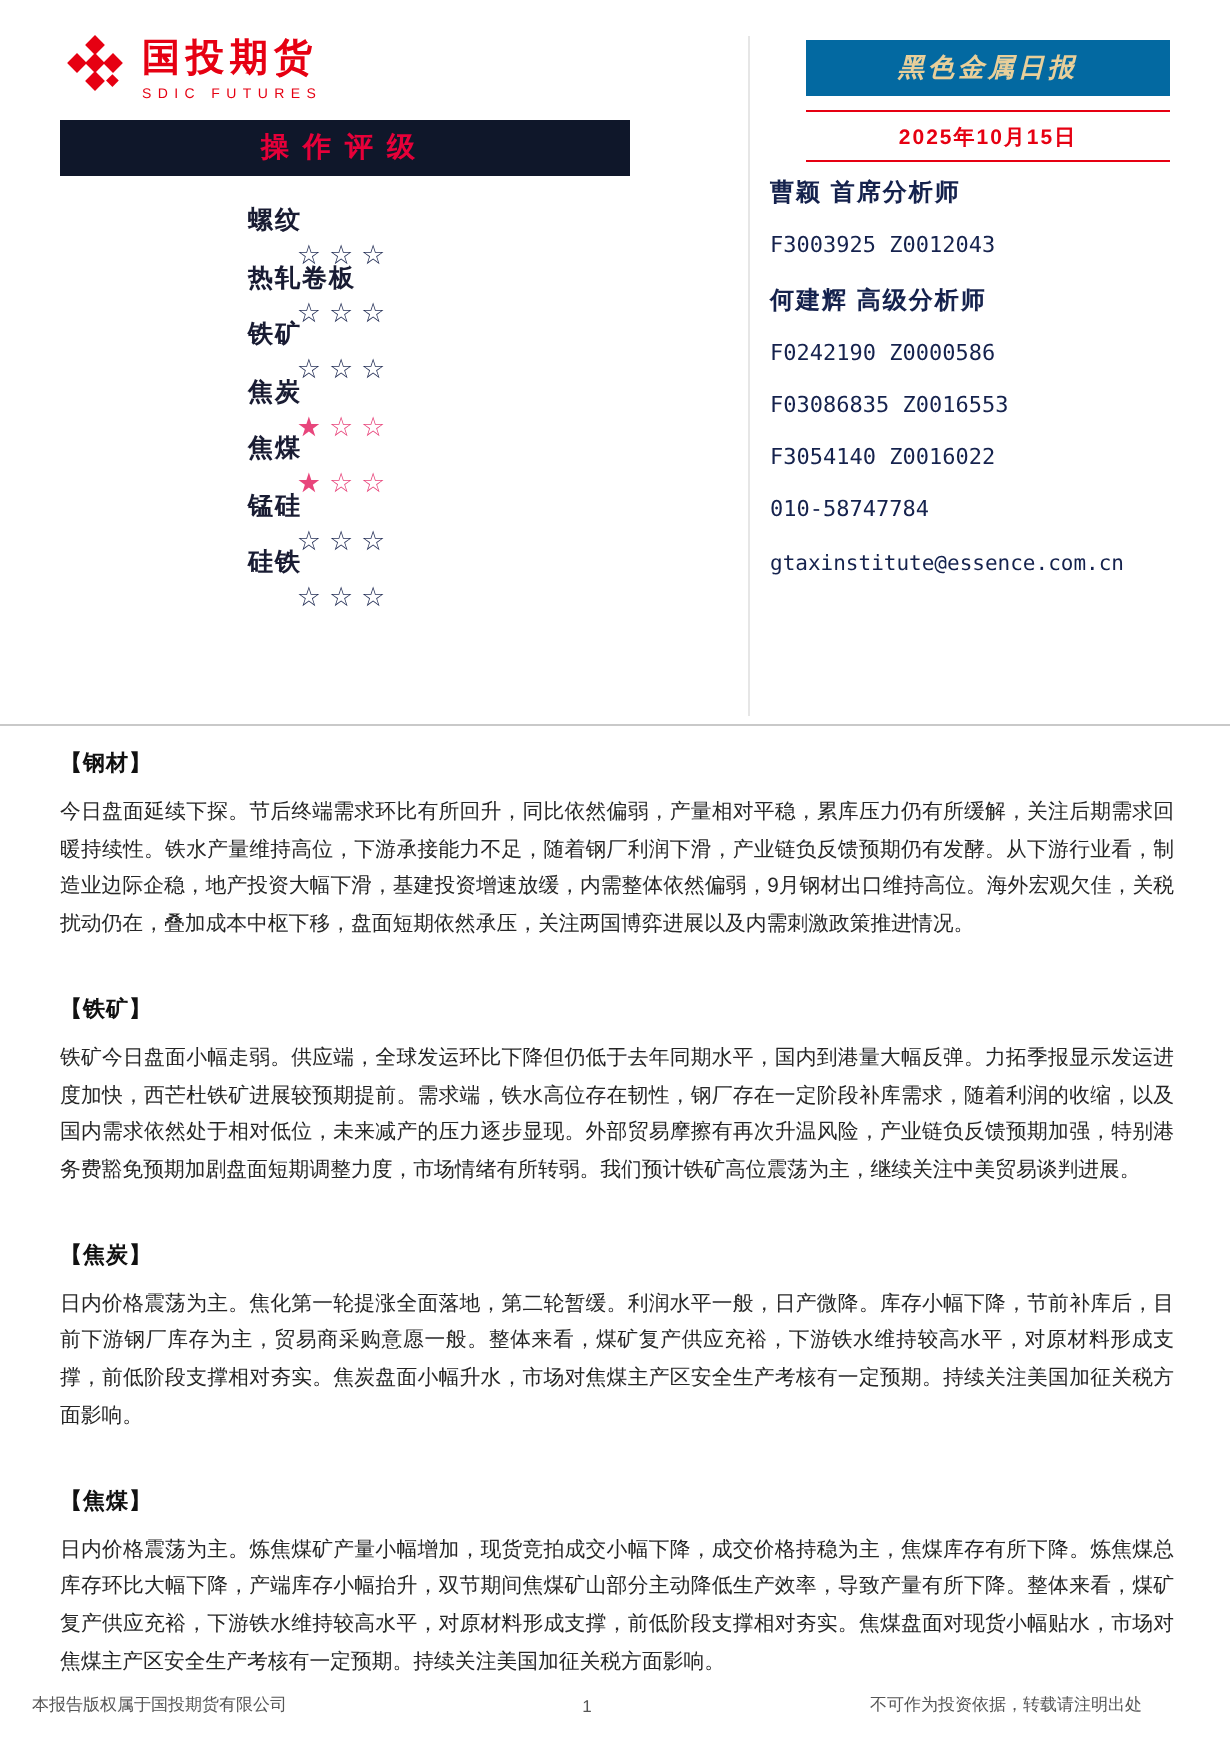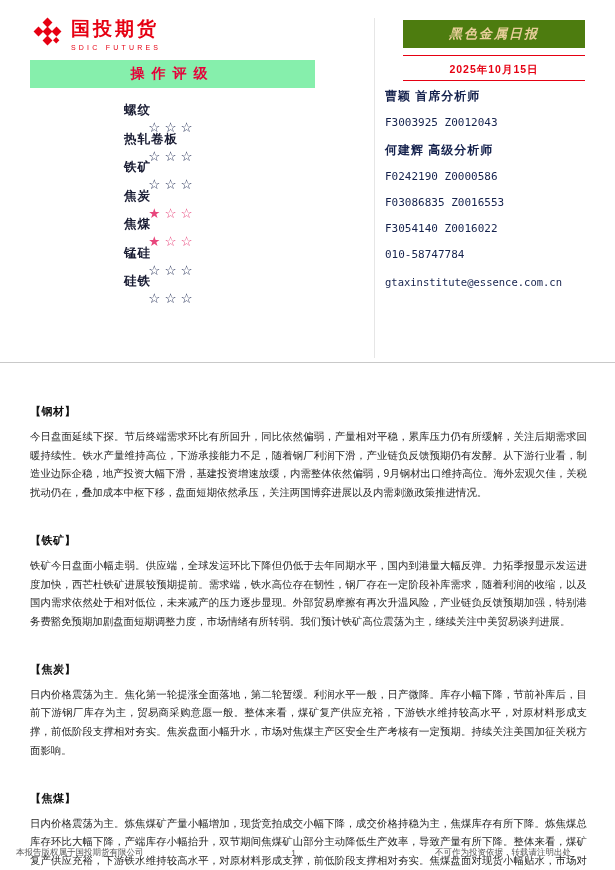--- a/index.html
+++ b/index.html
@@ -5,49 +5,49 @@
   * { margin:0; padding:0; box-sizing:border-box; }
   body { background:#ffffff; font-family:"Liberation Sans", sans-serif; }
   .page { position:relative; width:615px; height:870px; background:#fff; overflow:hidden; }
 
   
   .logo-wrap { position:absolute; top:16px; left:30px; display:flex; align-items:center; gap:7px; }
   .brand-cn { font-size:19px; font-weight:bold; color:#e60012; letter-spacing:3px; }
   .brand-en { font-size:7px; color:#e60012; letter-spacing:3.2px; margin-top:2px; }
 
   .report-head { position:absolute; top:20px; right:30px; width:182px; }
-  .banner { background:#4d7c0f; color:#e8cf9a; text-align:center; font-size:13px;
+  .banner { background:#0369a1; color:#e8cf9a; text-align:center; font-size:13px;
             font-weight:bold; font-style:italic; letter-spacing:2px; padding:5px 0;
             font-family:"DejaVu Serif", serif; }
   .date-box { margin-top:7px; border-top:1.5px solid #e60012; border-bottom:1.5px solid #e60012;
               text-align:center; padding:3px 0; }
   .date-box span { color:#e60012; font-size:10.5px; font-weight:bold; letter-spacing:1px; }
 
   
   .col-divider { position:absolute; top:18px; left:374px; width:1px; height:340px; background:#e6e6e6; }
 
   .left-col { position:absolute; top:60px; left:30px; width:285px; }
-  .rating-title { background:#86efac; color:#e60039; font-weight:bold; font-size:14px;
+  .rating-title { background:#0f172a; color:#e60039; font-weight:bold; font-size:14px;
                   text-align:center; letter-spacing:7px; padding:5px 0; }
   .rating-list { margin-top:14px; }
   .rating-row { display:flex; align-items:center; height:28.5px;flex-direction:column; }
   .r-label { width:97px; font-size:12.5px; font-weight:bold; color:#191c33; letter-spacing:1px; }
   .r-stars { font-size:13.5px; letter-spacing:4px; }
 
   .right-col { position:absolute; top:88px; left:385px; width:205px; color:#15224d; }
   .a-name { font-size:12px; font-weight:bold; letter-spacing:1px; margin-bottom:11px; }
   .a-code { font-family:"DejaVu Sans Mono", monospace; font-size:11px; margin-bottom:13px; }
   .contact-phone { font-family:"DejaVu Sans Mono", monospace; font-size:11px; margin-top:6px; margin-bottom:15px; }
   .contact-email { font-family:"DejaVu Sans Mono", monospace; font-size:10.5px; }
 
   
   .divider { position:absolute; top:362px; left:0; width:615px; height:1px; background:#c9c9c9; }
 
   .main { position:absolute; top:374px; left:30px; width:557px; }
-  .section { margin-bottom:24px;margin-top:30px; }
+  .section { margin-bottom:24px; }
   .sec-head { font-size:11px; font-weight:bold; color:#111; margin-bottom:9px; letter-spacing:0.5px; }
   .sec-body { font-size:10.4px; color:#262626; line-height:1.8; text-align:justify; }
 
   
   .footer { position:absolute; bottom:11px; left:16px; width:555px; display:flex;
             justify-content:space-between; align-items:center; font-size:8.5px; color:#555; }
   .footer .page-num { position:absolute; left:50%; transform:translateX(-50%); }
 </style>
 </head>
 <body>

